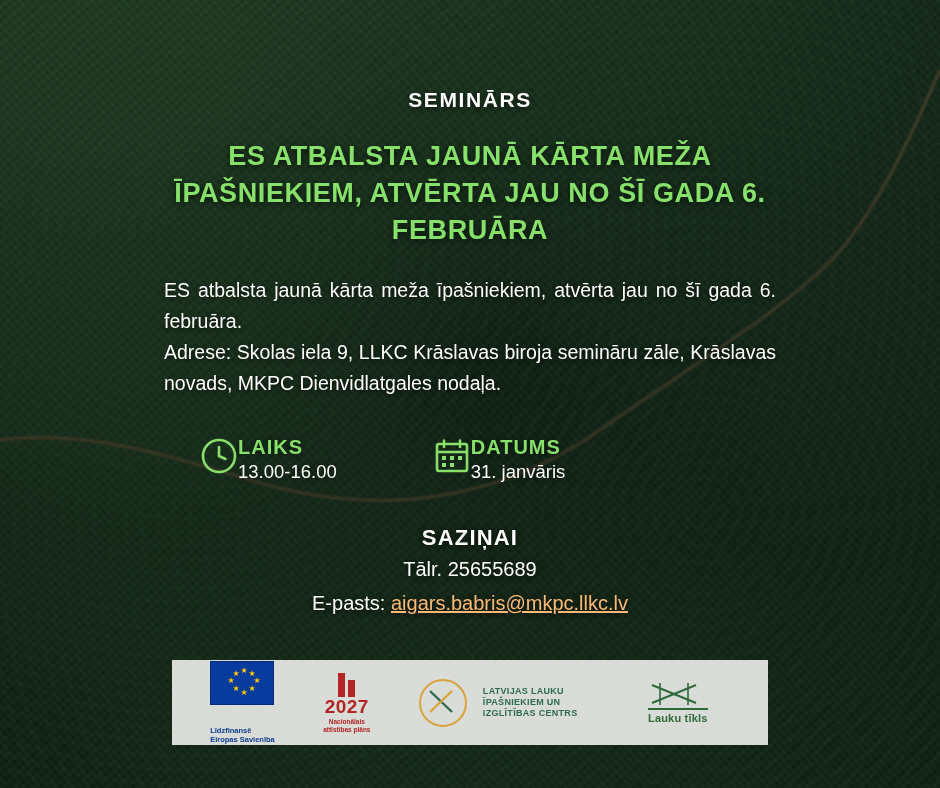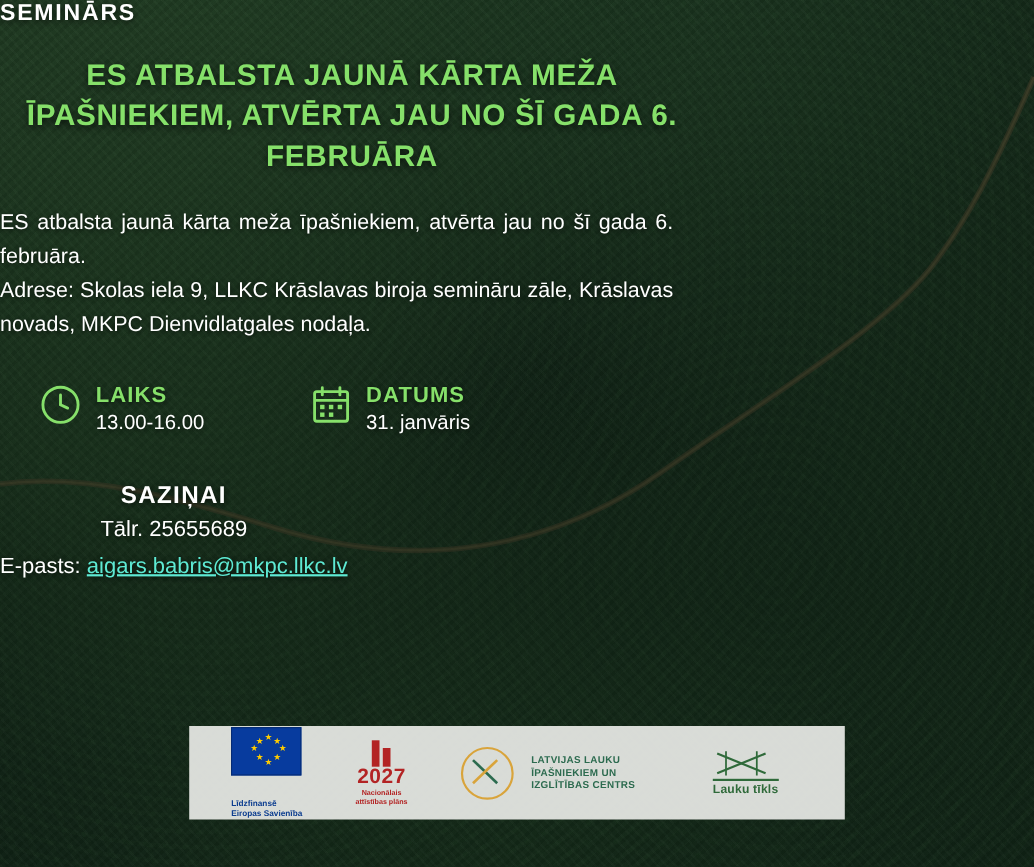--- a/index.html
+++ b/index.html
@@ -57,21 +57,22 @@
     background:
       linear-gradient(180deg, rgba(6,16,10,0.42) 0%, rgba(6,16,10,0.50) 35%, rgba(6,16,10,0.55) 70%, rgba(6,16,10,0.45) 100%);
   }
 
   
   .content {
     position: absolute;
     inset: 0;
     display: flex;
     flex-direction: column;
-    align-items: flex-start;
+    align-items: center;
+    padding-top: 88px;
     box-sizing: border-box;
   }
   .kicker {
     color: #ffffff;
     font-size: 21px;
     font-weight: bold;
     letter-spacing: 1.6px;
     text-align: center;
     text-shadow: 0 2px 6px rgba(0,0,0,.6);
   }
@@ -104,21 +105,20 @@
     width: 612px;
     display: flex;
     justify-content: flex-start;
     gap: 96px;
     padding-left: 36px;
     box-sizing: border-box;
   }
   .info-item {
     display: flex;
     align-items: flex-start;
-    gap: 13px;
   }
   .info-icon { flex: 0 0 auto; margin-top: 2px; }
   .info-title {
     color: #86e06a;
     font-size: 20px;
     font-weight: bold;
     letter-spacing: 1px;
     line-height: 24px;
     text-shadow: 0 1px 5px rgba(0,0,0,.6);
   }
@@ -141,21 +141,21 @@
     font-weight: bold;
     letter-spacing: 1.2px;
   }
   .contact-line {
     font-size: 20px;
     line-height: 31px;
     margin-top: 3px;
   }
   .contact-email a,
   .contact-email .mail {
-    color: #5eead4;
+    color: #fdba74;
     text-decoration: underline;
   }
 
   
   .logobar {
     position: absolute;
     left: 172px;
     top: 660px;
     width: 596px;
     height: 85px;

